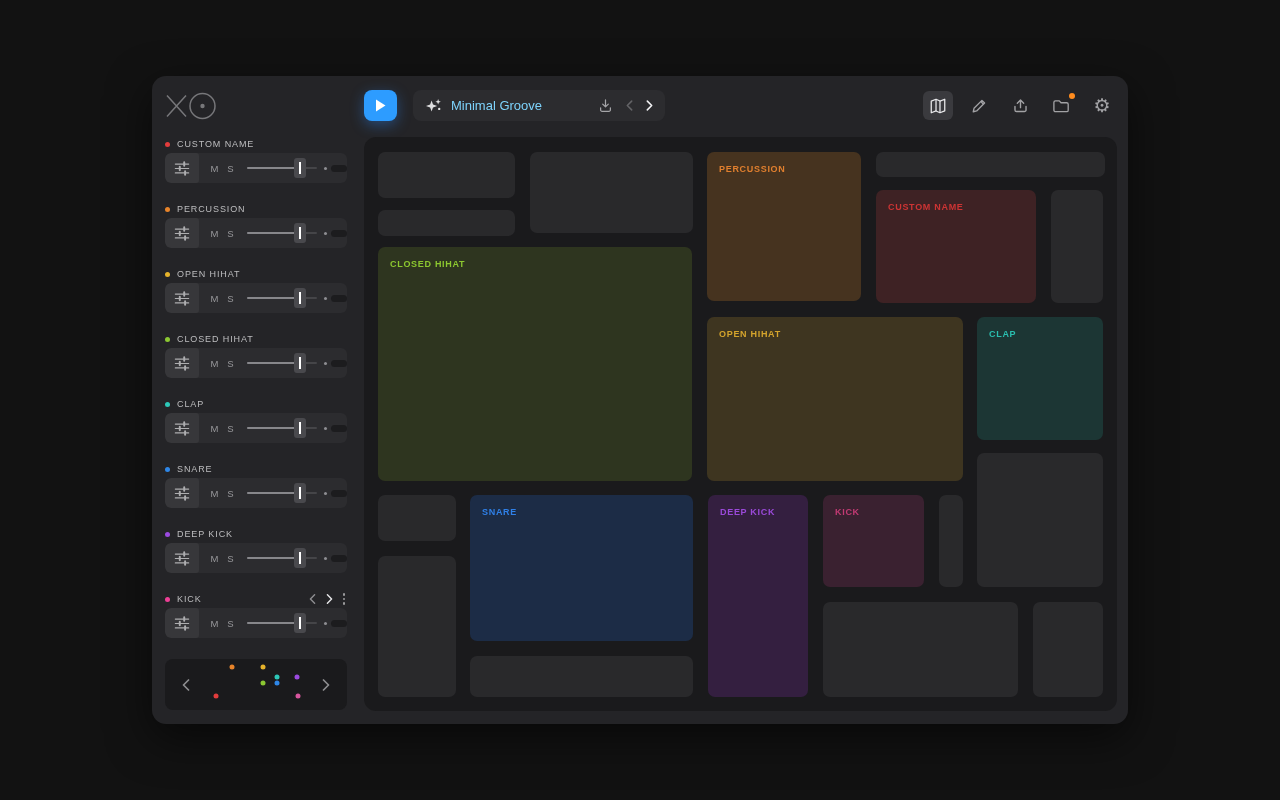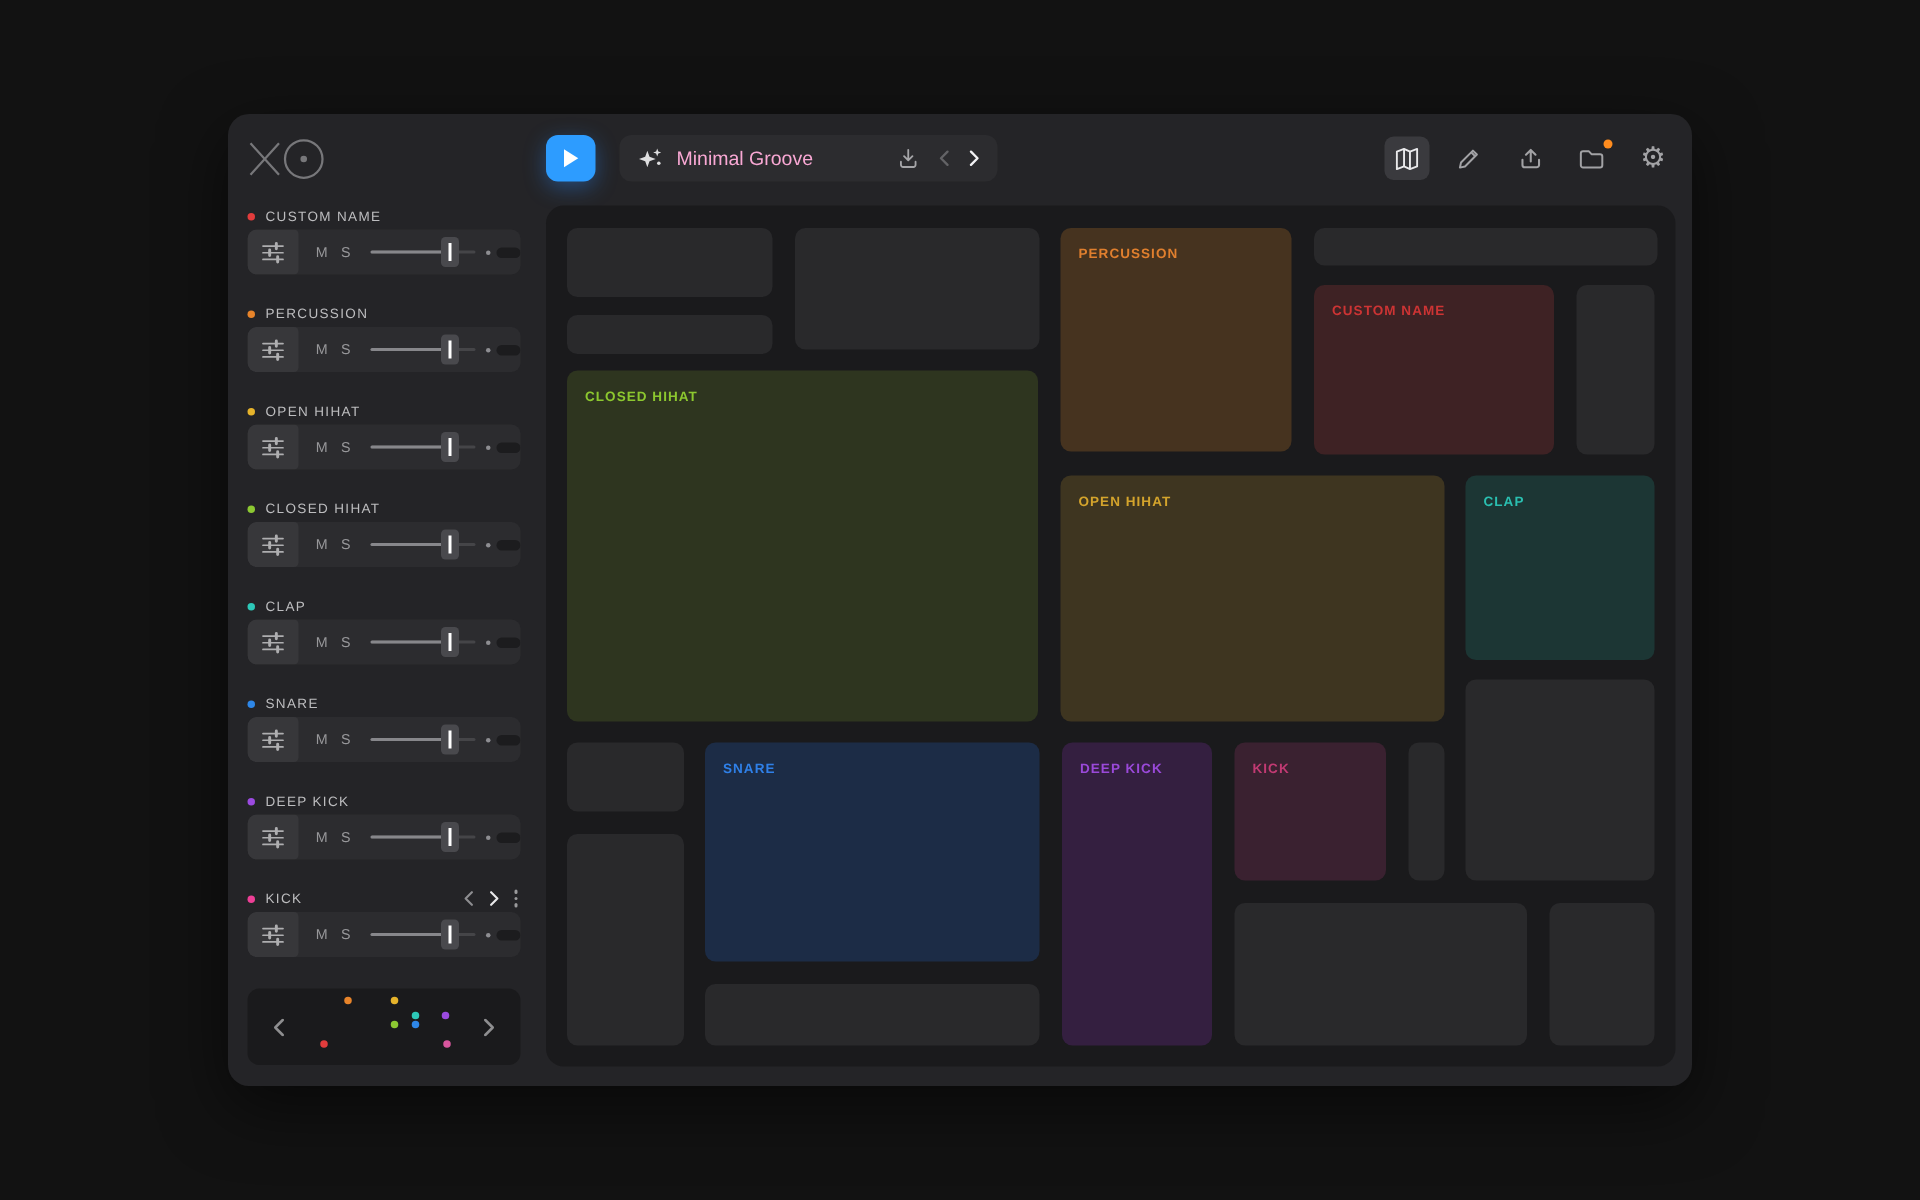--- a/index.html
+++ b/index.html
@@ -75,21 +75,21 @@
   .play-btn {
     width:33px; height:31px; border:none; border-radius:8px; cursor:pointer;
     background:#2d9cff; display:flex; align-items:center; justify-content:center;
     box-shadow:0 4px 14px rgba(45,140,255,.38);
   }
   .title-pill {
     margin-left:16px; width:252px; height:31px; background:#2c2c2f; border-radius:8px;
     display:flex; align-items:center; padding:0 12px; cursor:pointer;
   }
   .sparkle { color:#dededf; display:flex; margin-right:8px; }
-  .preset-name { font-size:13px; color:#f9a8d4; white-space:nowrap; }
+  .preset-name { font-size:13px; color:#7dd3fc; white-space:nowrap; }
   .pill-actions { margin-left:auto; display:flex; align-items:center; gap:13px; }
   .pill-btn { background:none; border:none; padding:0; cursor:pointer; display:flex; align-items:center; }
   .dl { color:#a5a5a8; }
   .chev-dim { color:#636366; }
   .chev-bright { color:#f2f2f4; }
   .topbar-icons { margin-left:auto; display:flex; align-items:center; gap:11px; }
   .icon-btn {
     width:30px; height:29px; border:none; background:none; border-radius:6px; cursor:pointer;
     color:#a2a2a5; display:flex; align-items:center; justify-content:center; position:relative;
   }

